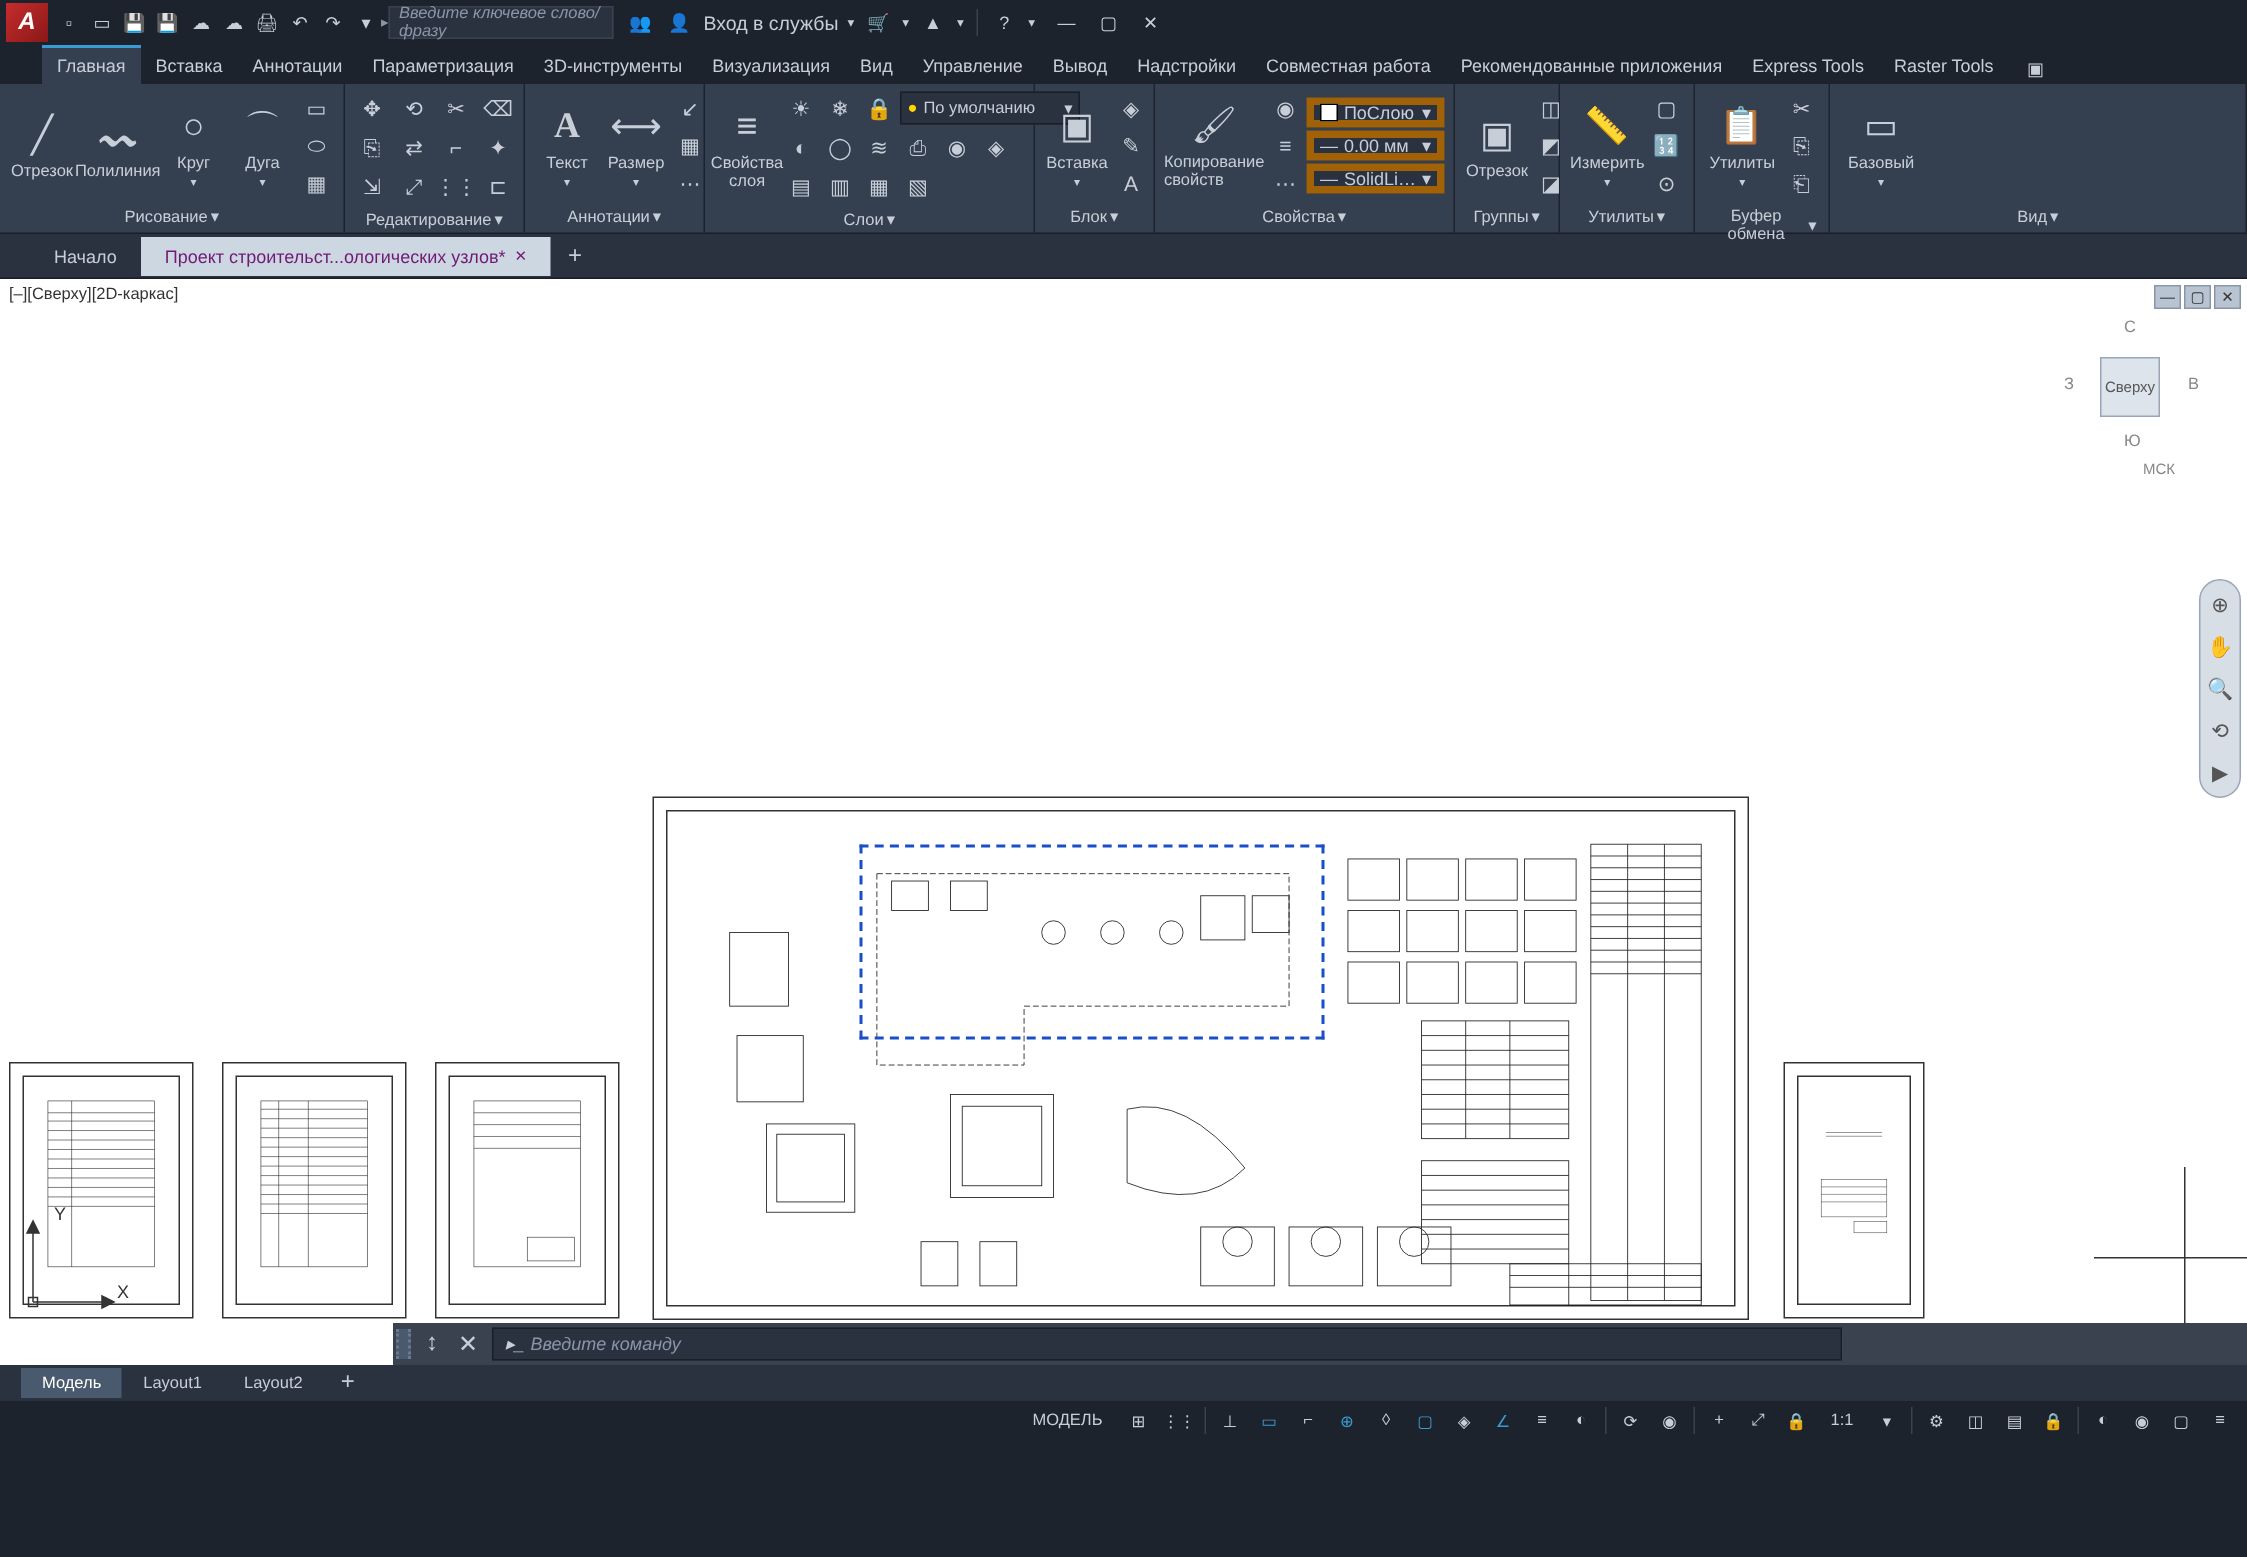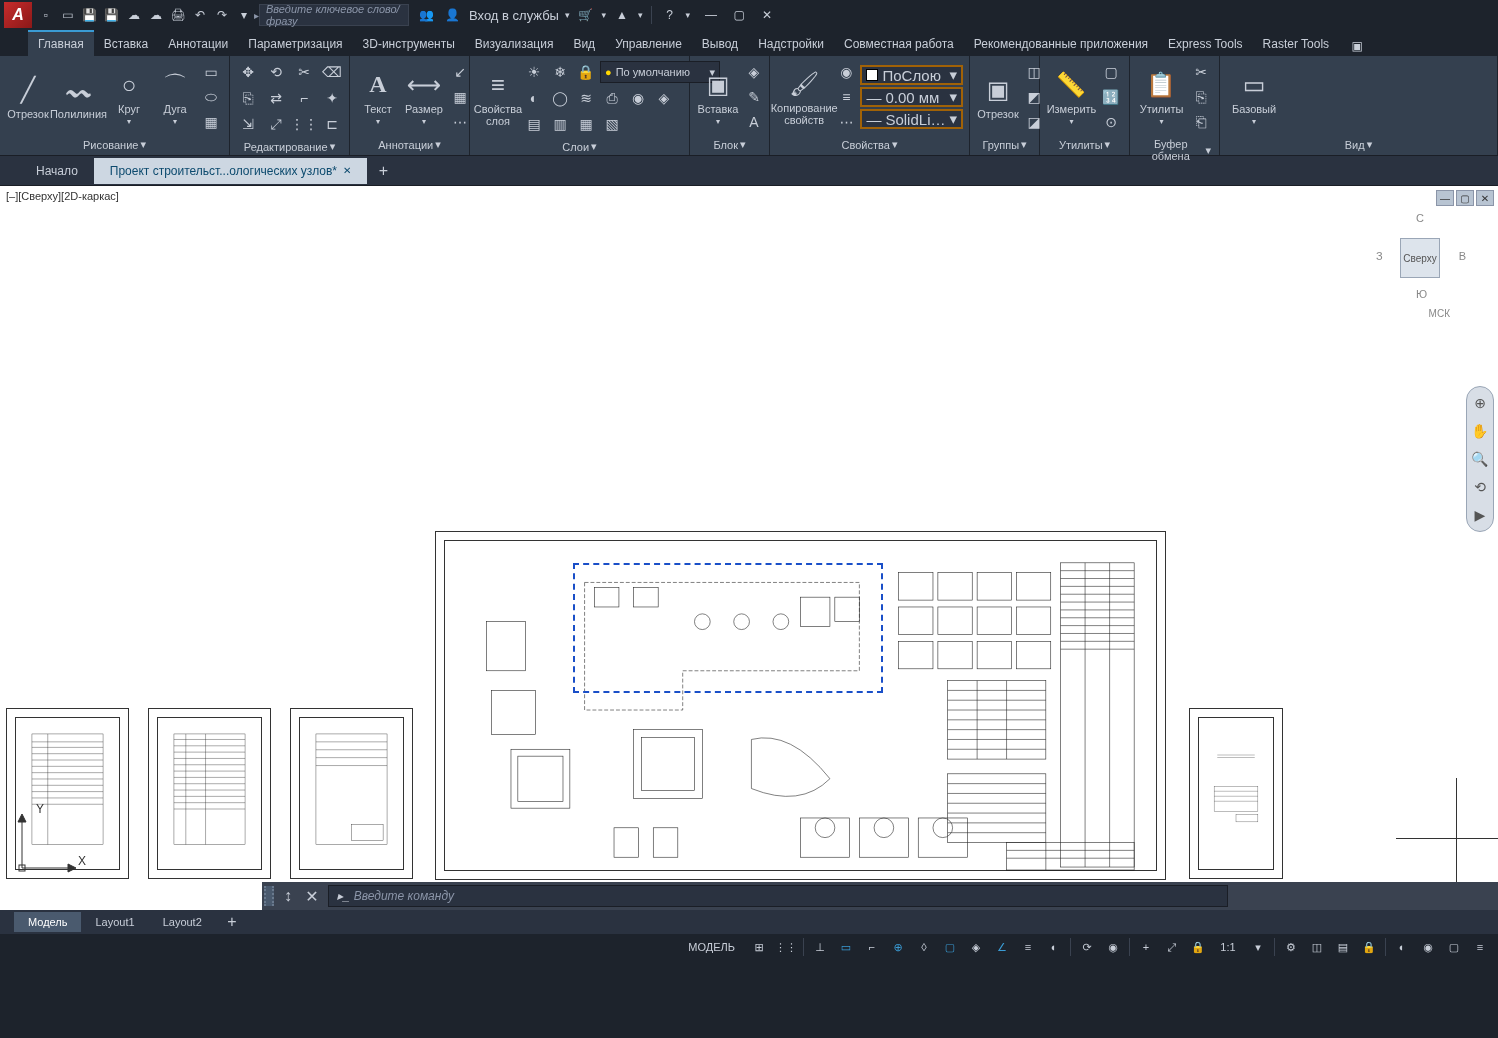--- a/index.html
+++ b/index.html
@@ -17,25 +17,25 @@
 .ribbon-tab{padding:5px 10px;cursor:pointer;color:#c8ced8}
 .ribbon-tab.active{background:#34404f;border-top:2px solid #3a9bd4}
 .ribbon{height:100px;background:#34404f;display:flex;border-bottom:1px solid #1a1e26}
 .panel{border-right:1px solid #1d232c;display:flex;flex-direction:column;padding:2px 4px}
 .panel-body{flex:1;display:flex;align-items:center;gap:2px;padding:2px}
 .panel-title{font-size:11px;text-align:center;padding:2px 4px;color:#c8ced8;cursor:pointer;display:flex;justify-content:center;align-items:center;gap:2px}
 .big-btn{display:flex;flex-direction:column;align-items:center;justify-content:center;padding:2px 6px;cursor:pointer;font-size:11px;gap:2px;min-width:44px}
 .big-icon{width:32px;height:32px;display:flex;align-items:center;justify-content:center;font-size:24px;color:#c8ced8}
 .small-btn{width:24px;height:24px;display:flex;align-items:center;justify-content:center;cursor:pointer;font-size:14px;color:#c8ced8}
 .layer-combo{background:#2a3240;border:1px solid #1a1e26;height:22px;padding:0 4px;font-size:11px;display:flex;align-items:center;gap:4px;min-width:120px;cursor:pointer}
-.prop-combo{background:#2a3240;border:2px solid #a16207;height:20px;padding:0 4px;font-size:15px;display:flex;align-items:center;gap:4px;cursor:pointer;margin:1px 0}
+.prop-combo{background:#2a3240;border:5px solid #a16207;height:20px;padding:0 4px;font-size:12px;display:flex;align-items:center;gap:4px;cursor:pointer;margin:1px 0}
 .color-sw{width:12px;height:12px;background:#fff;border:1px solid #000}
 .file-tabs{height:30px;background:#2a3240;display:flex;align-items:center;padding-left:20px;border-bottom:1px solid #1a1e26}
 .file-tab{padding:6px 16px;font-size:12px;cursor:pointer;color:#c8ced8;display:flex;align-items:center;gap:6px}
-.file-tab.active{background:#cdd7e2;color:#0c4a6e}
+.file-tab.active{background:#cdd7e2;color:#701a75}
 .tab-close{font-size:10px}
 .tab-add{width:24px;height:24px;display:flex;align-items:center;justify-content:center;cursor:pointer;margin-left:4px;font-size:16px}
 .viewport{position:relative;background:#ffffff;height:724px}
 .vp-label{position:absolute;top:4px;left:6px;font-size:11px;color:#333}
 .vp-controls{position:absolute;top:4px;right:4px;display:flex;gap:2px}
 .vp-ctrl{width:18px;height:16px;background:#b8c4d2;border:1px solid #8b95a8;cursor:pointer;display:flex;align-items:center;justify-content:center;font-size:10px;color:#333}
 .viewcube{position:absolute;top:26px;right:38px;width:80px;height:80px}
 .vc-face{position:absolute;top:26px;left:20px;width:40px;height:40px;background:#dde4ec;border:1px solid #9aa6b6;display:flex;align-items:center;justify-content:center;font-size:10px;color:#555;cursor:pointer}
 .vc-n,.vc-s,.vc-e,.vc-w{position:absolute;font-size:11px;color:#888}
 .vc-n{top:0;left:36px}.vc-s{bottom:-8px;left:36px}.vc-e{top:38px;right:-6px}.vc-w{top:38px;left:-4px}
@@ -243,21 +243,21 @@
         <div class="small-btn">A</div>
       </div>
     </div>
     <div class="panel-title"><span>Блок</span> ▾</div>
   </div>
 
   <div class="panel" style="width:200px">
     <div class="panel-body">
       <div class="big-btn">
           <div class="big-icon">🖌</div>
-          <span style="white-space:pre-line;text-align:center;line-height:1.1">Копирование
+          <span style="white-space:pre-line;line-height:1.1">Копирование
 свойств</span>
         </div>
       <div style="display:flex;flex-direction:column;gap:1px">
         <div class="small-btn">◉</div>
         <div class="small-btn">≡</div>
         <div class="small-btn">⋯</div>
       </div>
       <div style="display:flex;flex-direction:column;flex:1">
         <div class="prop-combo"><div class="color-sw"></div><span style="flex:1">ПоСлою</span>▾</div>
         <div class="prop-combo"><span>—</span><span style="flex:1;">0.00 мм</span>▾</div>

